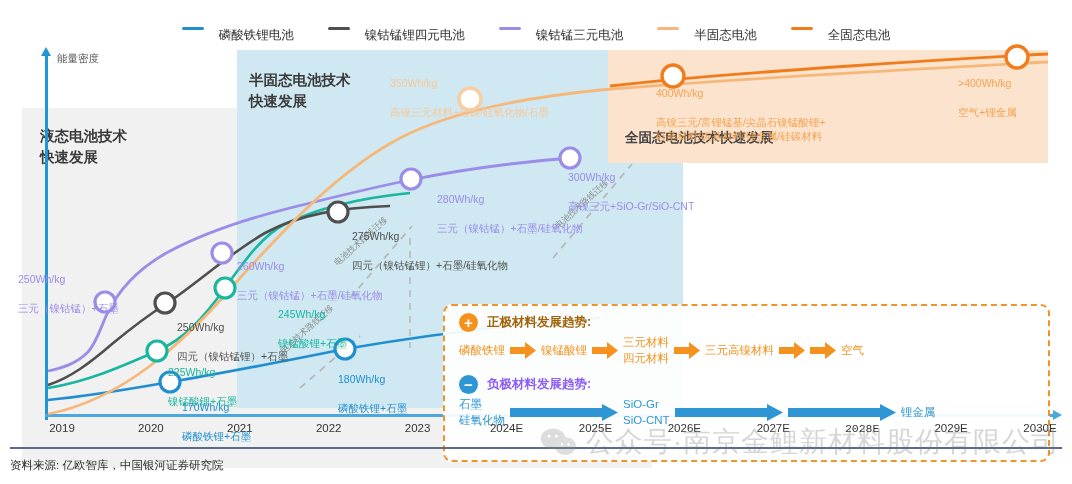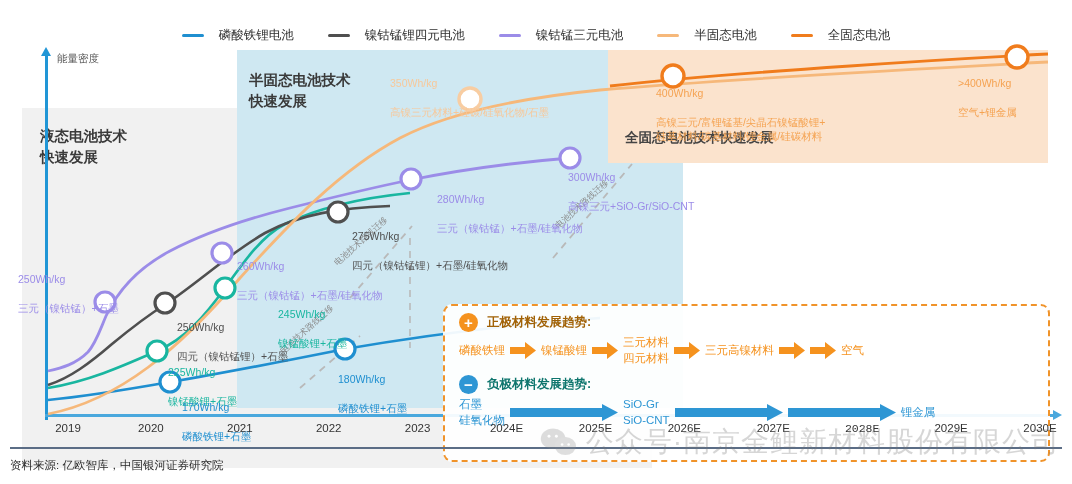--- a/index.html
+++ b/index.html
@@ -7,21 +7,21 @@
     width:1072px;height:484px;
     background:#ffffff;
     font-family:"Liberation Sans","DejaVu Sans",sans-serif;
     overflow:hidden;position:relative;
   }
   #root{position:relative;width:1072px;height:484px;}
 
   
   .legend{position:absolute;left:0;top:22px;width:1072px;height:26px;
           display:flex;justify-content:center;align-items:center;gap:34px;}
-  .lg-item{display:flex;align-items:center;gap:15px;}
+  .lg-item{display:flex;gap:15px;}
   .lg-dash{width:22px;height:3px;border-radius:2px;display:block;}
   .lg-txt{font-size:12.5px;color:#2f2f2f;white-space:nowrap;}
 
   
   .plot{position:absolute;left:0;top:48px;width:1072px;height:372px;}
   .zone{position:absolute;}
   .zone-liquid{left:22px;top:60px;width:630px;height:360px;background:#f1f1f1;}
   .zone-semi{left:237px;top:2px;width:446px;height:358px;background:#cfe8f2;}
   .zone-solid{left:608px;top:2px;width:440px;height:113px;background:#fbe3cd;}
 
@@ -54,21 +54,21 @@
   .matbox{position:absolute;left:443px;top:256px;width:607px;height:158px;
           border:2px dashed #f0932a;border-radius:9px;background:rgba(255,255,255,0.93);
           box-sizing:border-box;}
   .mat-row-head{display:flex;align-items:center;gap:9px;padding:7px 0 0 14px;}
   .badge{width:19px;height:19px;border-radius:50%;display:flex;align-items:center;justify-content:center;
          color:#fff;font-size:15px;font-weight:bold;line-height:1;}
   .badge-plus{background:#f5921e;}
   .badge-minus{background:#2e96d4;}
   .mat-head-txt{font-size:12.5px;font-weight:700;}
   .hd-pos{color:#a16207;}
-  .hd-neg{color:#0f766e;}
+  .hd-neg{color:#8b5cf6;}
   .chain{display:flex;align-items:center;padding:3px 0 0 14px;gap:5px;}
   .chain-node{font-size:11.5px;line-height:1.35;white-space:pre-line;}
   .cn-pos{color:#f5921e;}
   .cn-neg{color:#2e96d4;}
   .arw{flex:0 0 auto;}
 
   
   .rule{position:absolute;left:10px;top:447px;width:1052px;height:1.5px;background:#5b6d86;}
   .src{position:absolute;left:10px;top:458px;font-size:11.5px;color:#2b2b2b;}
 
@@ -261,21 +261,21 @@
             <path d="M0,4 L92,4 L92,0 L108,8.5 L92,17 L92,13 L0,13 Z" fill="#2e96d4"></path>
           </svg>
           <svg class="arw" width="108" height="17" viewBox="0 0 108 17">
             <path d="M0,4 L92,4 L92,0 L108,8.5 L92,17 L92,13 L0,13 Z" fill="#2e96d4"></path>
           </svg>
           <span class="chain-node cn-neg">锂金属</span>
         </div>
     </div>
 
     <div class="ticks" id="ticks">
-        <span class="tick" style="left: 68px;">2019</span>
+        <span class="tick" style="left: 62px;">2019</span>
         <span class="tick" style="left: 150.909px;">2020</span>
         <span class="tick" style="left: 239.818px;">2021</span>
         <span class="tick" style="left: 328.727px;">2022</span>
         <span class="tick" style="left: 417.636px;">2023</span>
         <span class="tick" style="left: 506.545px;">2024E</span>
         <span class="tick" style="left: 595.455px;">2025E</span>
         <span class="tick" style="left: 684.364px;">2026E</span>
         <span class="tick" style="left: 773.273px; text-align: right;">2027E</span>
         <span class="tick" style="left: 862.182px; font-family: Liberation Mono, monospace;">2028E</span>
         <span class="tick" style="left: 951.091px;">2029E</span>

